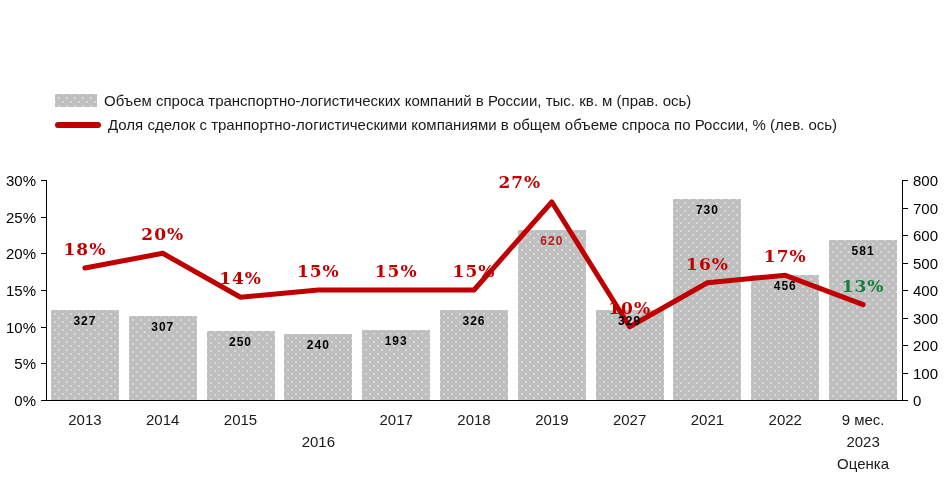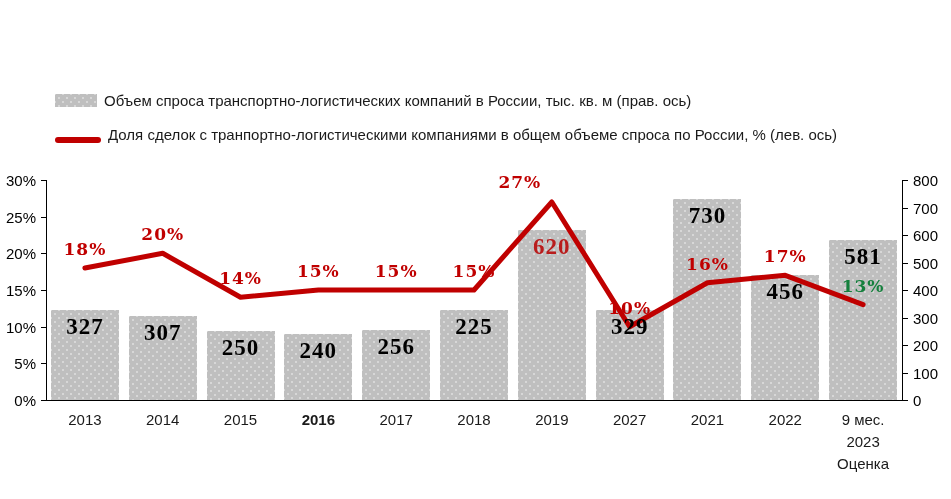--- a/index.html
+++ b/index.html
@@ -16,38 +16,38 @@
   .axis-line{position:absolute;background:#000;}
   .tick-mark{position:absolute;background:#000;}
   .ytick{position:absolute;font-size:15px;color:#000;line-height:1;}
   .ytick.left{text-align:right;width:42px;}
   .ytick.right{text-align:left;width:42px;}
   .xlabel{position:absolute;font-size:15px;color:#1a1a1a;text-align:center;
           white-space:pre-line;line-height:1.45;transform:translateX(-50%);}
   
   .bar{position:absolute;}
   .bar-value{position:absolute;transform:translateX(-50%);
-             font-family:Liberation Serif, serif;font-weight:bold;font-size:23px;color:#000;
+             font-family:Liberation Sans, sans-serif;font-weight:bold;font-size:12px;color:#000;
              letter-spacing:1px;white-space:nowrap;}
   .pct-label{position:absolute;transform:translate(-50%,-100%);
              font-family:"DejaVu Serif",serif;font-weight:bold;font-size:17px;
              letter-spacing:1px;white-space:nowrap;}
   #line-svg{position:absolute;left:0;top:0;pointer-events:none;}
 </style>
 </head>
 <body>
 
 <div id="screen">
 
   <div class="legend-row" style="top:92px;">
     <span class="legend-swatch-bar" style="background-color: rgb(191, 191, 191); background-image: radial-gradient(rgb(215, 215, 215) 1px, transparent 1.4px), radial-gradient(rgb(215, 215, 215) 1px, transparent 1.4px); background-size: 8px 8px; background-position: 0px 0px, 4px 4px;"></span>
     <span class="legend-text">Объем спроса транспортно-логистических компаний в России, тыс. кв. м (прав. ось)</span>
   </div>
 
-  <div class="legend-row" style="top:126px;align-items:flex-end;">
+  <div class="legend-row" style="top:116px;">
     <span class="legend-swatch-line" style="background: rgb(192, 0, 0);"></span>
     <span class="legend-text">Доля сделок с транпортно-логистическими компаниями в общем объеме спроса по России, % (лев. ось)</span>
   </div>
 
   <div id="plot">
       <div class="axis-line" style="left: 46px; top: 180px; width: 1px; height: 220px;"></div>
       <div class="axis-line" style="left: 902px; top: 180px; width: 1px; height: 220px;"></div>
       <div class="axis-line" style="left: 46px; top: 400px; width: 857px; height: 1px;"></div>
       <div class="tick-mark" style="left: 41px; top: 400px; width: 5px; height: 1px;"></div>
       <div class="ytick left" style="left: -6px; top: 393px;">0%</div>
@@ -77,21 +77,21 @@
       <div class="ytick right" style="left: 913px; top: 255.5px;">500</div>
       <div class="tick-mark" style="left: 903px; top: 235px; width: 5px; height: 1px;"></div>
       <div class="ytick right" style="left: 913px; top: 228px;">600</div>
       <div class="tick-mark" style="left: 903px; top: 207.5px; width: 5px; height: 1px;"></div>
       <div class="ytick right" style="left: 913px; top: 200.5px;">700</div>
       <div class="tick-mark" style="left: 903px; top: 180px; width: 5px; height: 1px;"></div>
       <div class="ytick right" style="left: 913px; top: 173px;">800</div>
       <div class="xlabel" style="left: 84.9091px; top: 409px;">2013</div>
       <div class="xlabel" style="left: 162.727px; top: 409px;">2014</div>
       <div class="xlabel" style="left: 240.545px; top: 409px;">2015</div>
-      <div class="xlabel" style="left: 318.364px; top: 409px; font-weight: bold;">2016</div>
+      <div class="xlabel" style="left: 318.364px; top: 431px;">2016</div>
       <div class="xlabel" style="left: 396.182px; top: 409px;">2017</div>
       <div class="xlabel" style="left: 474px; top: 409px;">2018</div>
       <div class="xlabel" style="left: 551.818px; top: 409px;">2019</div>
       <div class="xlabel" style="left: 629.636px; top: 409px;">2027</div>
       <div class="xlabel" style="left: 707.455px; top: 409px;">2021</div>
       <div class="xlabel" style="left: 785.273px; top: 409px;">2022</div>
       <div class="xlabel" style="left: 863.091px; top: 409px;">9 мес.
 2023
 Оценка</div>
       <div class="bar" style="left: 50.9091px; top: 310.075px; width: 68px; height: 89.925px; background-color: rgb(191, 191, 191); background-image: radial-gradient(rgb(215, 215, 215) 1px, transparent 1.4px), radial-gradient(rgb(215, 215, 215) 1px, transparent 1.4px); background-size: 8px 8px; background-position: 0px 0px, 4px 4px;"></div>
@@ -107,22 +107,22 @@
       <div class="bar" style="left: 829.091px; top: 240.225px; width: 68px; height: 159.775px; background-color: rgb(191, 191, 191); background-image: radial-gradient(rgb(215, 215, 215) 1px, transparent 1.4px), radial-gradient(rgb(215, 215, 215) 1px, transparent 1.4px); background-size: 8px 8px; background-position: 0px 0px, 4px 4px;"></div>
     </div>
   <svg id="line-svg" width="951" height="499">
       <polyline points="84.9090909090909,268.0 162.72727272727272,253.3 240.54545454545453,297.3 318.3636363636364,290.0 396.18181818181813,290.0 474,290.0 551.8181818181818,202.0 629.6363636363636,326.7 707.4545454545454,282.7 785.2727272727273,275.3 863.090909090909,304.7" fill="none" stroke="#c00000" stroke-width="5" stroke-linejoin="round" stroke-linecap="round"></polyline>
     </svg>
   <div id="labels">
       <div class="bar-value" style="left: 84.9091px; top: 314.075px; color: #000000;">327</div>
       <div class="bar-value" style="left: 162.727px; top: 319.575px; color: rgb(0, 0, 0);">307</div>
       <div class="bar-value" style="left: 240.545px; top: 335.25px; color: rgb(0, 0, 0);">250</div>
       <div class="bar-value" style="left: 318.364px; top: 338px; color: rgb(0, 0, 0);">240</div>
-      <div class="bar-value" style="left: 396.182px; top: 333.6px; color: rgb(0, 0, 0);">256</div>
-      <div class="bar-value" style="left: 474px; top: 314.35px; color: rgb(0, 0, 0);">225</div>
+      <div class="bar-value" style="left: 396.182px; top: 333.6px; color: rgb(0, 0, 0);">193</div>
+      <div class="bar-value" style="left: 474px; top: 314.35px; color: rgb(0, 0, 0);">326</div>
       <div class="bar-value" style="left: 551.818px; top: 233.5px; color: #b91c1c;">620</div>
       <div class="bar-value" style="left: 629.636px; top: 313.525px; color: rgb(0, 0, 0);">329</div>
       <div class="bar-value" style="left: 707.455px; top: 203.25px; color: rgb(0, 0, 0);">730</div>
       <div class="bar-value" style="left: 785.273px; top: 278.6px; color: rgb(0, 0, 0);">456</div>
       <div class="bar-value" style="left: 863.091px; top: 244.225px; color: rgb(0, 0, 0);">581</div>
       <div class="pct-label" style="left: 84.9091px; top: 259px; color: rgb(192, 0, 0);">18%</div>
       <div class="pct-label" style="left: 162.727px; top: 244.333px; color: rgb(192, 0, 0);">20%</div>
       <div class="pct-label" style="left: 240.545px; top: 288.333px; color: rgb(192, 0, 0);">14%</div>
       <div class="pct-label" style="left: 318.364px; top: 281px; color: rgb(192, 0, 0);">15%</div>
       <div class="pct-label" style="left: 396.182px; top: 281px; color: rgb(192, 0, 0);">15%</div>

